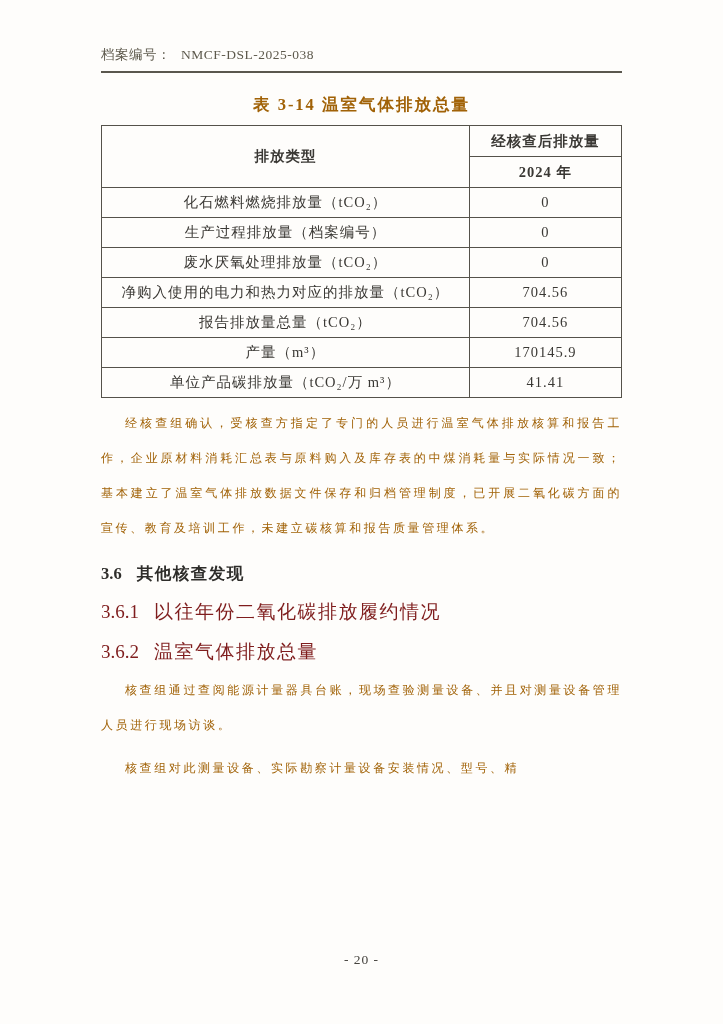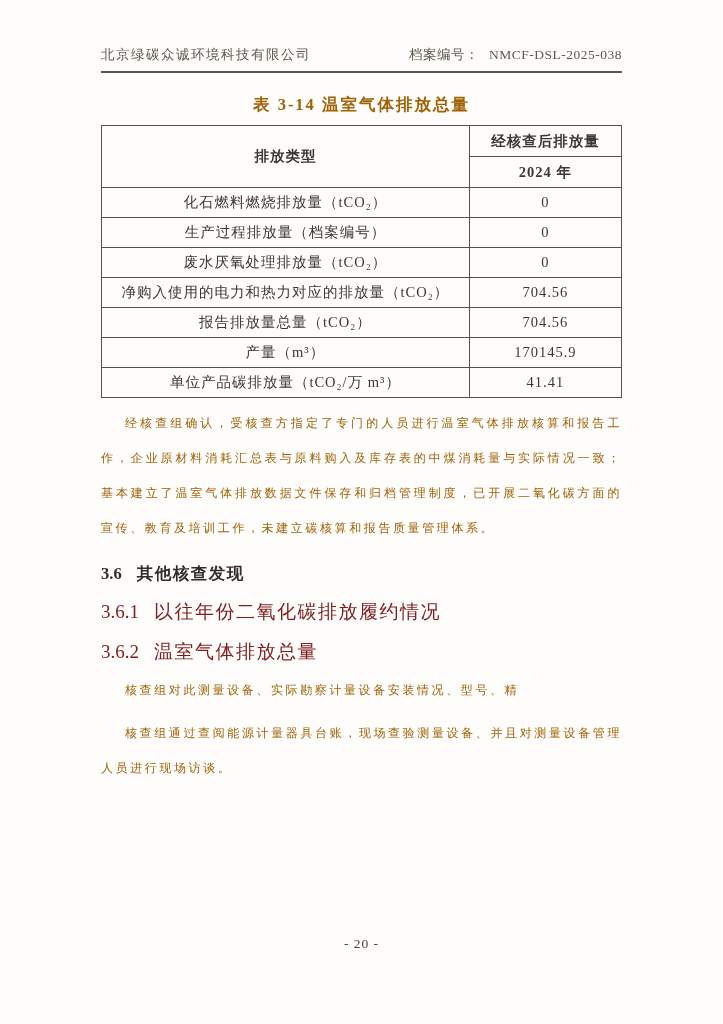--- a/index.html
+++ b/index.html
@@ -84,37 +84,36 @@
     text-indent: 2em;
     text-align: justify;
     text-justify: inter-character;
     letter-spacing: 2.6px;
     color: #a16207;
   }
 
   
   .page-footer {
     position: absolute;
-    bottom: 72px;
+    bottom: 56px;
     left: 0;
     width: 100%;
     text-align: center;
     font-size: 13.5px;
     color: #45433e;
     letter-spacing: 1px;
   }
 </style>
 </head>
 <body>
 
 <div class="page">
   <div class="content">
 
     <div class="page-header">
-      <span>北京绿碳众诚环境科技有限公司</span>
       <span class="archive">
         <span>档案编号：</span><span class="num">NMCF-DSL-2025-038</span>
       </span>
     </div>
 
     <div class="table-caption">表 3-14  温室气体排放总量</div>
 
     <table class="em-table">
       <tbody>
         <tr>
@@ -161,19 +160,19 @@
       <span class="num">3.6</span><span>其他核查发现</span>
     </h2>
 
     <h3 class="sec-h3">
       <span class="num">3.6.1</span><span>以往年份二氧化碳排放履约情况</span>
     </h3>
 
     <h3 class="sec-h3">
       <span class="num">3.6.2</span><span>温室气体排放总量</span>
     </h3>
+    <p class="para">核查组通过查阅能源计量器具台账，现场查验测量设备、并且对测量设备管理人员进行现场访谈。</p>
     <p class="para">核查组对此测量设备、实际勘察计量设备安装情况、型号、精</p>
-    <p class="para">核查组通过查阅能源计量器具台账，现场查验测量设备、并且对测量设备管理人员进行现场访谈。</p>
 
   </div>
 
   <div class="page-footer">- 20 -</div>
 </div>
 
 </body></html>

